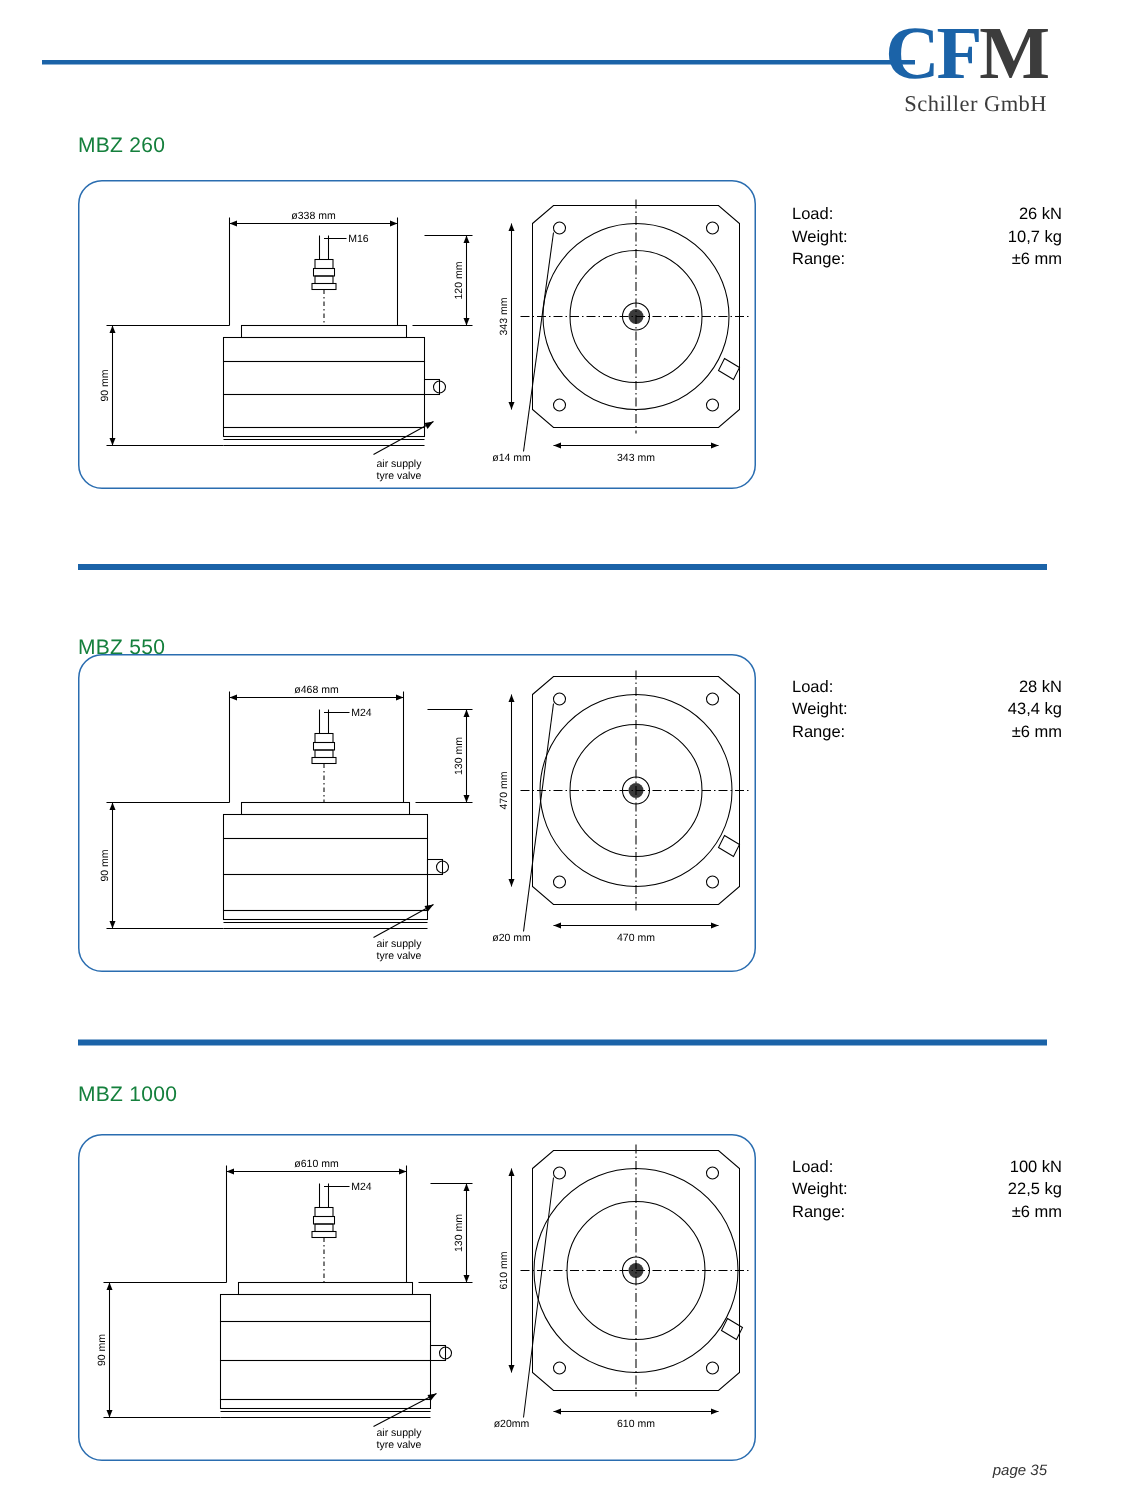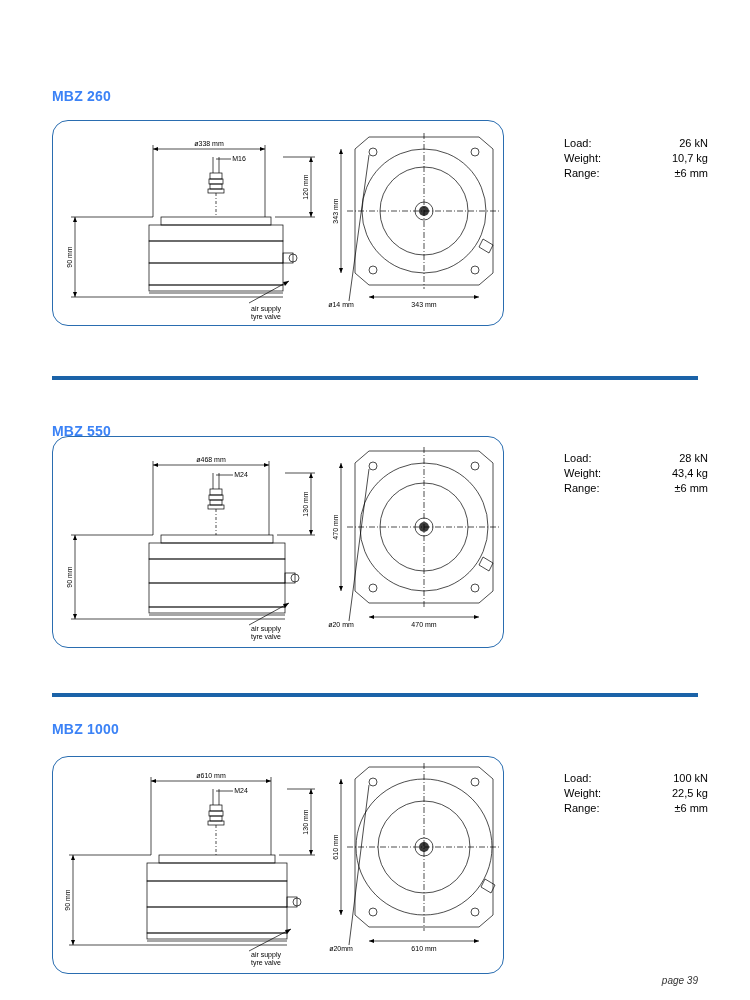--- a/index.html
+++ b/index.html
@@ -16,45 +16,52 @@
   
   .header{position:absolute;left:0;top:0;width:750px;height:92px;}
   .header-rule{position:absolute;left:28px;top:40px;width:582px;height:3px;background:#1b63a8;}
   .logo{position:absolute;right:52px;top:10px;text-align:right;}
   .logo-mark{font-family:"Liberation Serif", serif;font-weight:bold;font-size:50px;color:#1b63a8;letter-spacing:-2px;line-height:50px;}
   .logo-mark .m{color:#3c3c3c;}
   .logo-sub{font-family:"Liberation Serif", serif;font-size:15px;color:#3c3c3c;margin-top:2px;letter-spacing:.3px;}
 
   
   .section{position:absolute;left:0;width:750px;}
-  .sec-title{position:absolute;left:52px;font-size:14px;font-weight:bold;color:#3b82f6;letter-spacing:.2px;}
+  .sec-title{position:absolute;left:52px;font-size:14px;font-weight:normal;color:#15803d;letter-spacing:.2px;}
   .divider{position:absolute;left:52px;width:646px;height:4px;background:#1b63a8;}
 
   .panel{
     position:absolute;left:52px;width:450px;height:204px;
     border:1px solid #2a6db0;border-radius:16px;background:#fff;
   }
 
   
   .specs{position:absolute;font-size:11px;color:#000;width:180px;}
-  .specs .row{position:relative;height:15px;margin-left:36px;}
+  .specs .row{position:relative;height:15px;}
   .specs .lbl{position:absolute;left:0;top:0;}
   .specs .val{position:absolute;right:0;top:0;text-align:center;}
 
   
   .drawing{position:absolute;left:0;top:0;width:450px;height:204px;}
   .drawing svg{display:block;}
 
   .footer{position:absolute;right:52px;bottom:14px;font-size:10px;font-style:italic;color:#333;}
 </style>
 </head>
 <body>
 
 <div class="page">
 
+  <div class="header">
+    <div class="header-rule"></div>
+    <div class="logo">
+      <div class="logo-mark"><span>C</span><span>F</span><span class="m">M</span></div>
+      <div class="logo-sub">Schiller GmbH</div>
+    </div>
+  </div>
 
   <div class="section" style="top:0;height:0;"></div>
 
   <div class="sec-title" style="top:88px;">MBZ 260</div>
 
   <div class="panel" style="top:120px;">
     <div class="drawing">
       <svg width="450" height="204" viewBox="0 0 450 204" xmlns="http://www.w3.org/2000/svg">
         <g stroke="#000" fill="none" stroke-width="0.7" font-family="Liberation Sans, sans-serif" font-size="7">
 
@@ -341,15 +348,15 @@
     <div class="row">
       <span class="lbl">Weight:</span>
       <span class="val">22,5 kg</span>
     </div>
     <div class="row">
       <span class="lbl">Range:</span>
       <span class="val">±6 mm</span>
     </div>
   </div>
 
-  <div class="footer">page 39</div>
+  <div class="footer">page 35</div>
 
 </div>
 
 </body></html>

